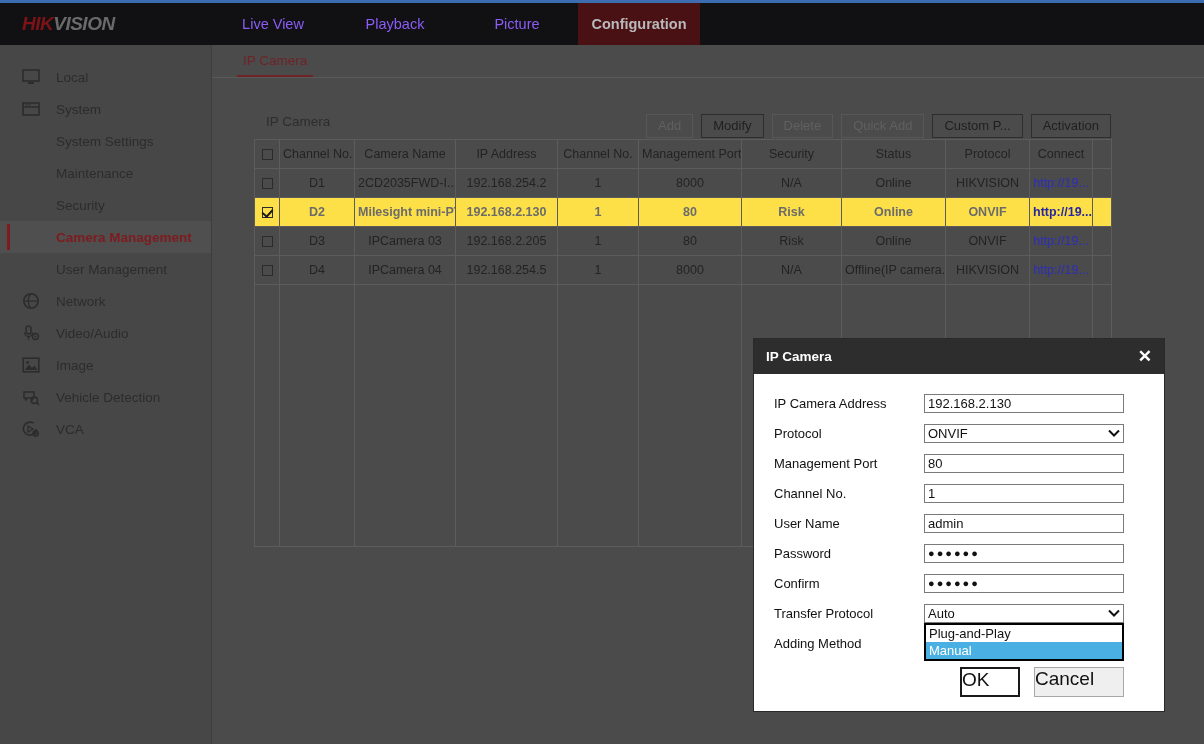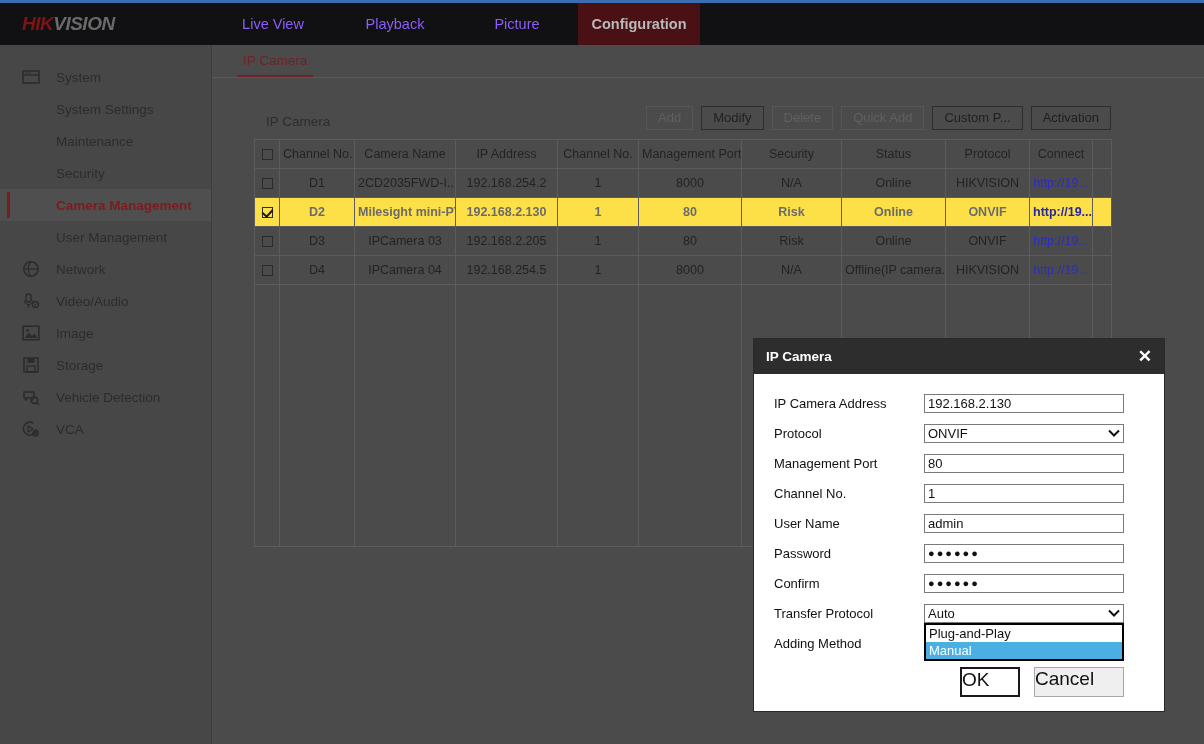--- a/index.html
+++ b/index.html
@@ -110,20 +110,21 @@
   .btn {
     height: 24px; min-width: 44px;
     padding: 0 11px;
     border: 1px solid #2e2e2e;
     background: transparent;
     color: #1f1f1f;
     font-size: 13px; font-family: "Liberation Sans", sans-serif;
     line-height: 22px; text-align: center;
     cursor: pointer; user-select: none;
     white-space: nowrap;
+    margin-top: 8px;
   }
   .btn.disabled {
     border-color: #575757; color: #606060; cursor: default;
   }
 
   table.grid {
     border-collapse: collapse;
     width: 857px;
     table-layout: fixed;
   }
@@ -259,20 +260,29 @@
           <span>Picture</span>
         </div>
       <div class="navitem active">
           <span>Configuration</span>
         </div>
     </div>
   </div>
 
   <div class="sidebar">
 
+    <div class="side-item">
+      <span class="side-icon">
+        <svg width="18" height="16" viewBox="0 0 18 16">
+            <rect x="1" y="1" width="16" height="11" fill="none" stroke="#2c2c2c" stroke-width="1.6"></rect>
+            <rect x="6" y="13" width="6" height="2" fill="#2c2c2c"></rect>
+          </svg>
+      </span>
+      <span>Local</span>
+    </div>
 
     <div class="side-item">
       <span class="side-icon">
         <svg width="18" height="16" viewBox="0 0 18 16">
             <rect x="1" y="2" width="16" height="12" fill="none" stroke="#2c2c2c" stroke-width="1.6"></rect>
             <line x1="1" y1="6" x2="17" y2="6" stroke="#2c2c2c" stroke-width="1.4"></line>
             <circle cx="4" cy="4" r="0.7" fill="#2c2c2c"></circle>
             <circle cx="6" cy="4" r="0.7" fill="#2c2c2c"></circle>
             <circle cx="8" cy="4" r="0.7" fill="#2c2c2c"></circle>
           </svg>
@@ -334,30 +344,20 @@
         <svg width="18" height="16" viewBox="0 0 18 16">
             <rect x="1.2" y="1.2" width="15.6" height="13.6" fill="none" stroke="#2c2c2c" stroke-width="1.6"></rect>
             <circle cx="5.5" cy="5.5" r="1.4" fill="#2c2c2c"></circle>
             <path d="M2.6 13 L7 7.6 L10 11 L12.4 8.4 L15.6 13 Z" fill="#2c2c2c"></path>
           </svg>
       </span>
       <span>Image</span>
     </div>
 
 
-    <div class="side-item">
-      <span class="side-icon">
-        <svg width="18" height="18" viewBox="0 0 18 18">
-            <rect x="2" y="2" width="14" height="14" fill="none" stroke="#2c2c2c" stroke-width="1.6"></rect>
-            <rect x="5.5" y="2" width="7" height="5" fill="#2c2c2c"></rect>
-            <rect x="5" y="10" width="8" height="6" fill="none" stroke="#2c2c2c" stroke-width="1.3"></rect>
-          </svg>
-      </span>
-      <span>Storage</span>
-    </div>
 
     <div class="side-item">
       <span class="side-icon">
         <svg width="18" height="18" viewBox="0 0 18 18">
             <path d="M2 4 h10 v6 h-10 z" fill="none" stroke="#2c2c2c" stroke-width="1.5"></path>
             <circle cx="4" cy="11.5" r="1.2" fill="#2c2c2c"></circle>
             <circle cx="10" cy="11.5" r="1.2" fill="#2c2c2c"></circle>
             <circle cx="12.4" cy="12.2" r="3.2" fill="none" stroke="#2c2c2c" stroke-width="1.5"></circle>
             <line x1="14.8" y1="14.6" x2="17" y2="16.8" stroke="#2c2c2c" stroke-width="1.6"></line>
           </svg>

